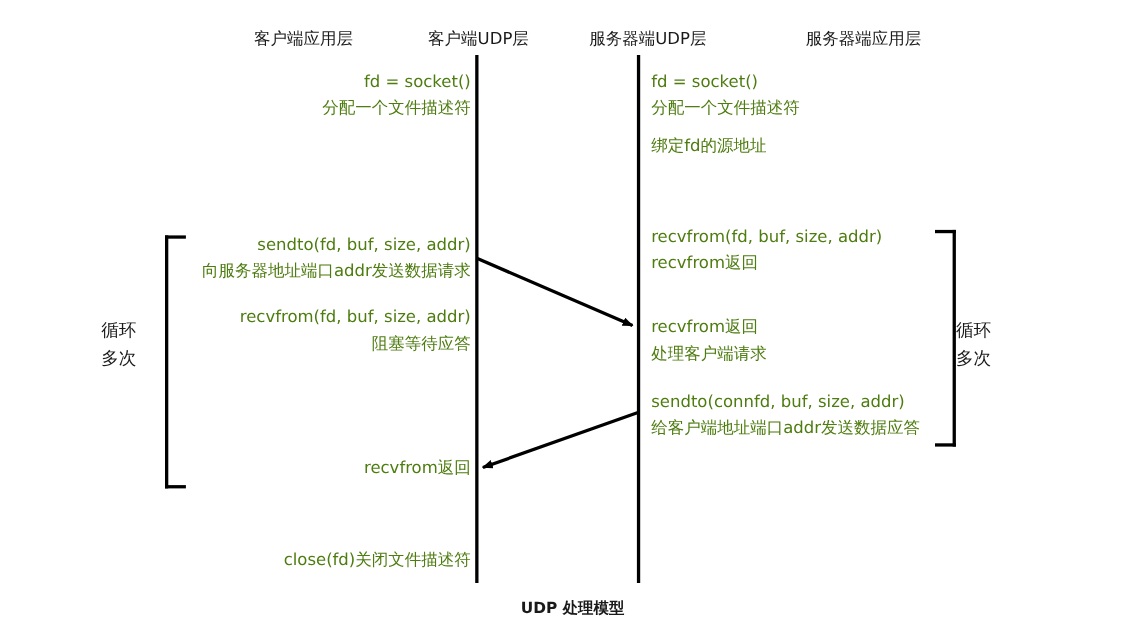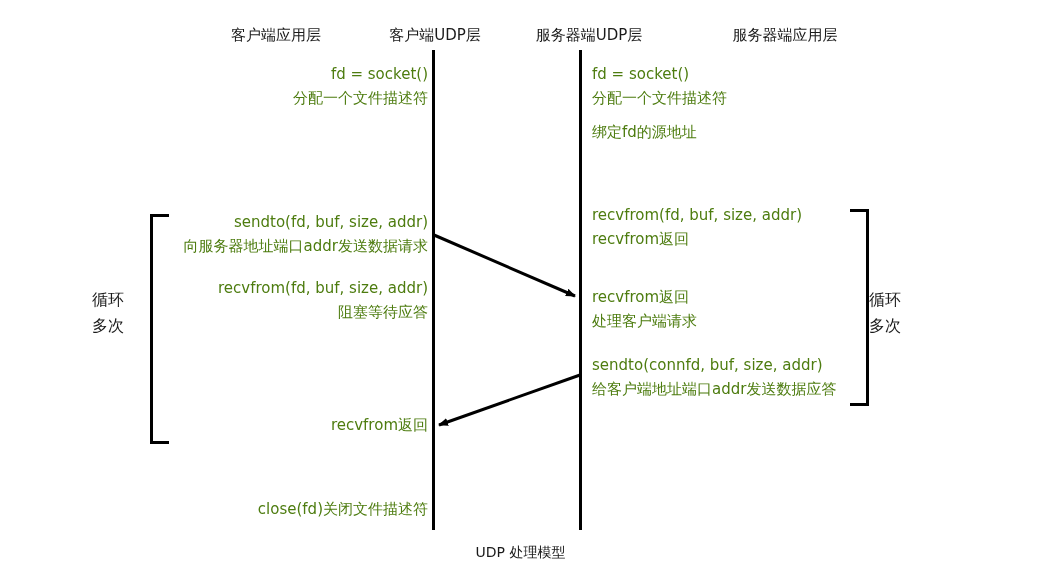--- a/index.html
+++ b/index.html
@@ -100,20 +100,21 @@
     pointer-events: none;
   }
 
   .caption {
     position: absolute;
     left: 0; top: 544px;
     width: 1041px;
     text-align: center;
     font-size: 14px;
     color: #1a1a1a;
+    font-weight: bold;
   }
 </style>
 </head>
 <body>
 
 <div id="diagram-root">
 
   <div class="lifeline-header hdr-client-app">客户端应用层</div>
   <div class="lifeline-header hdr-client-udp">客户端UDP层</div>
   <div class="lifeline-header hdr-server-udp">服务器端UDP层</div>

